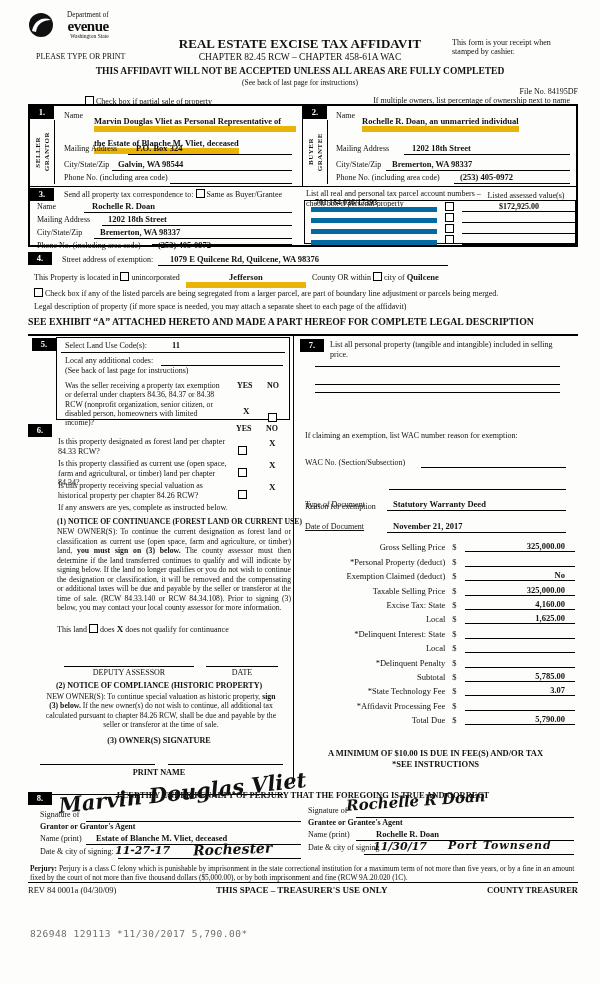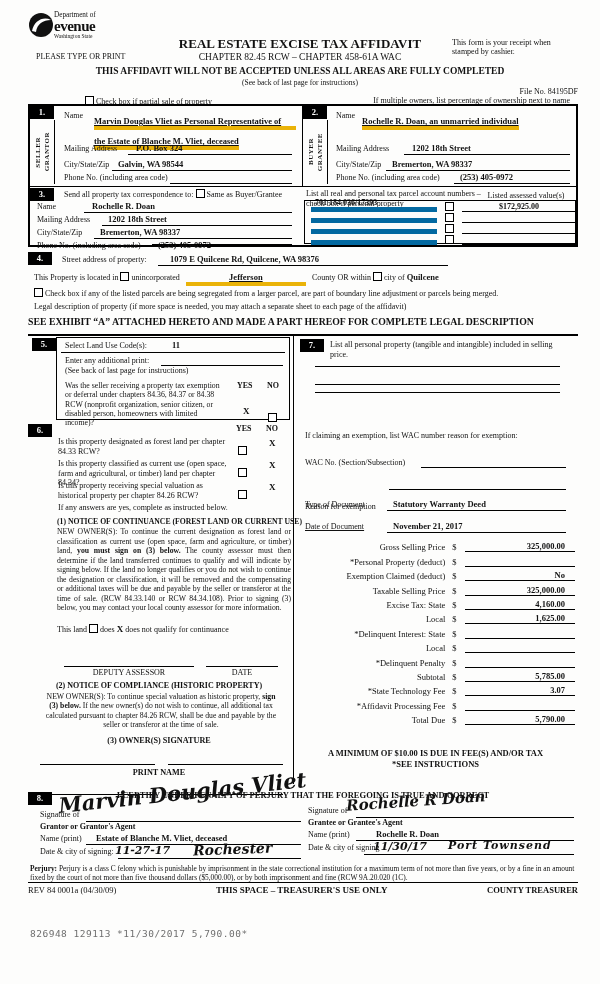--- a/index.html
+++ b/index.html
@@ -8,41 +8,41 @@
   .abs{position:absolute;}
   .lbl{font-size:8px;}
   .xs{font-size:7.2px;}
   .val{font-weight:bold;font-size:8.5px;}
   .b{font-weight:bold;}
   .ctr{text-align:center;}
   .cb{display:inline-block;width:7px;height:7px;border:1px solid #000;background:#fff;vertical-align:-1px;}
   .numbox{position:absolute;width:24px;height:13px;background:#000;color:#fff;font-size:8.5px;
           font-weight:bold;text-align:center;line-height:13px;}
   .hline{position:absolute;border-bottom:1px solid #000;height:0;}
-  .uline{display:inline-block;border-bottom:4px solid #eab308;text-decoration:underline;}
+  .uline{display:inline-block;border-bottom:6px solid #eab308;}
   .script{position:absolute;font-family:"DejaVu Serif",serif;font-style:italic;font-weight:bold;white-space:nowrap;}
   .vertcell{position:absolute;width:24px;display:flex;justify-content:center;align-items:center;gap:1px;}
   .vertcell span{writing-mode:vertical-rl;transform:rotate(180deg);font-size:7px;font-weight:bold;letter-spacing:.5px;}
   .x-mark{font-size:9px;font-weight:bold;}
   .fee-row{display:flex;align-items:flex-end;height:14.4px;font-size:8.5px;}
   .fee-label{width:160px;text-align:right;padding-right:7px;white-space:nowrap;}
   .fee-dollar{width:14px;}
   .fee-line{width:106px;border-bottom:1px solid #000;text-align:right;padding-right:10px;font-weight:bold;white-space:nowrap;}
   .prow{position:absolute;display:flex;align-items:flex-end;height:11px;left:6px;}
   .pnum{width:122px;border-bottom:5px solid #0369a1;font-weight:bold;font-size:8px;padding-left:4px;white-space:nowrap;}
   .pval{width:114px;border-bottom:1px solid #000;font-weight:bold;font-size:8px;text-align:center;white-space:nowrap;}
   .logo-main{font-size:15px;font-weight:bold;letter-spacing:-.5px;}
   .jus{text-align:justify;}
 </style>
 </head>
 <body>
 
 <div class="page">
 
-  <div class="abs" style="left:28px;top:12px;display:flex;gap:0;">
+  <div class="abs" style="left:28px;top:12px;display:flex;gap:13px;text-align:right;">
     <svg width="26" height="26" viewBox="0 0 26 26">
       <circle cx="13" cy="13" r="12" fill="#111"></circle>
       <path d="M4 19 C6 9, 15 4, 23 8 C15 8, 9 12, 8 20 Z" fill="#fff"></path>
     </svg>
     <div style="line-height:1;">
       <div class="xs">Department of</div>
       <div class="logo-main">evenue</div>
       <div style="font-size:5.5px;">Washington State</div>
     </div>
   </div>
@@ -142,21 +142,21 @@
       <div class="prow" style="top:33px;">
         <span class="pnum"></span>
         <span class="cb" style="margin:0 8px 1px 8px;"></span>
         <span class="pval"></span>
       </div>
     </div>
   </div>
 
   <div class="abs" style="left:28px;top:252px;width:550px;height:84px;border-bottom:2px solid #000;box-sizing:border-box;">
     <div class="numbox" style="left:0;top:0;">4.</div>
-    <div class="abs lbl" style="left:34px;top:3px;">Street address of property:</div>
+    <div class="abs lbl" style="left:34px;top:3px;">Street address of exemption:</div>
     <div class="abs val" style="left:142px;top:2px;">1079 E Quilcene Rd, Quilcene, WA  98376</div>
     <div class="hline" style="left:130px;top:13px;width:290px;"></div>
     <div class="abs lbl" style="left:6px;top:20px;width:540px;">
       <span>This Property is located in</span>
       <span class="cb"></span>
       <span>unincorporated</span>
       <span class="uline val ctr" style="width:120px;margin:0 4px;">Jefferson</span>
       <span>County OR  within</span>
       <span class="cb"></span>
       <span>city of</span>
@@ -171,21 +171,21 @@
   </div>
 
   <div class="abs" style="left:293px;top:336px;height:448px;border-left:1px solid #000;"></div>
 
   <div class="abs" style="left:28px;top:336px;width:265px;height:460px;">
 
     <div class="abs" style="left:28px;top:1px;width:234px;height:83px;border:1px solid #000;box-sizing:border-box;">
       <div class="abs lbl" style="left:8px;top:3px;">Select Land Use Code(s):</div>
       <div class="abs val" style="left:115px;top:2px;">11</div>
       <div class="hline" style="left:4px;top:14px;width:224px;"></div>
-      <div class="abs lbl" style="left:8px;top:18px;">Enter any additional print:</div>
+      <div class="abs lbl" style="left:8px;top:18px;">Local any additional codes:</div>
       <div class="hline" style="left:104px;top:27px;width:122px;"></div>
       <div class="abs lbl" style="left:8px;top:28px;">(See back of last page for instructions)</div>
       <div class="abs" style="left:8px;top:43px;width:162px;font-size:7.8px;line-height:9.3px;">Was the seller receiving a property tax exemption or deferral under chapters 84.36, 84.37 or 84.38 RCW (nonprofit organization, senior citizen, or disabled person, homeowners with limited income)?</div>
       <div class="abs b lbl" style="left:180px;top:43px;">YES</div>
       <div class="abs b lbl" style="left:210px;top:43px;">NO</div>
       <div class="abs x-mark" style="left:186px;top:68px;">X</div>
       <div class="abs" style="left:211px;top:69px;"><span class="cb"></span></div>
     </div>
     <div class="numbox" style="left:4px;top:2px;">5.</div>
 

